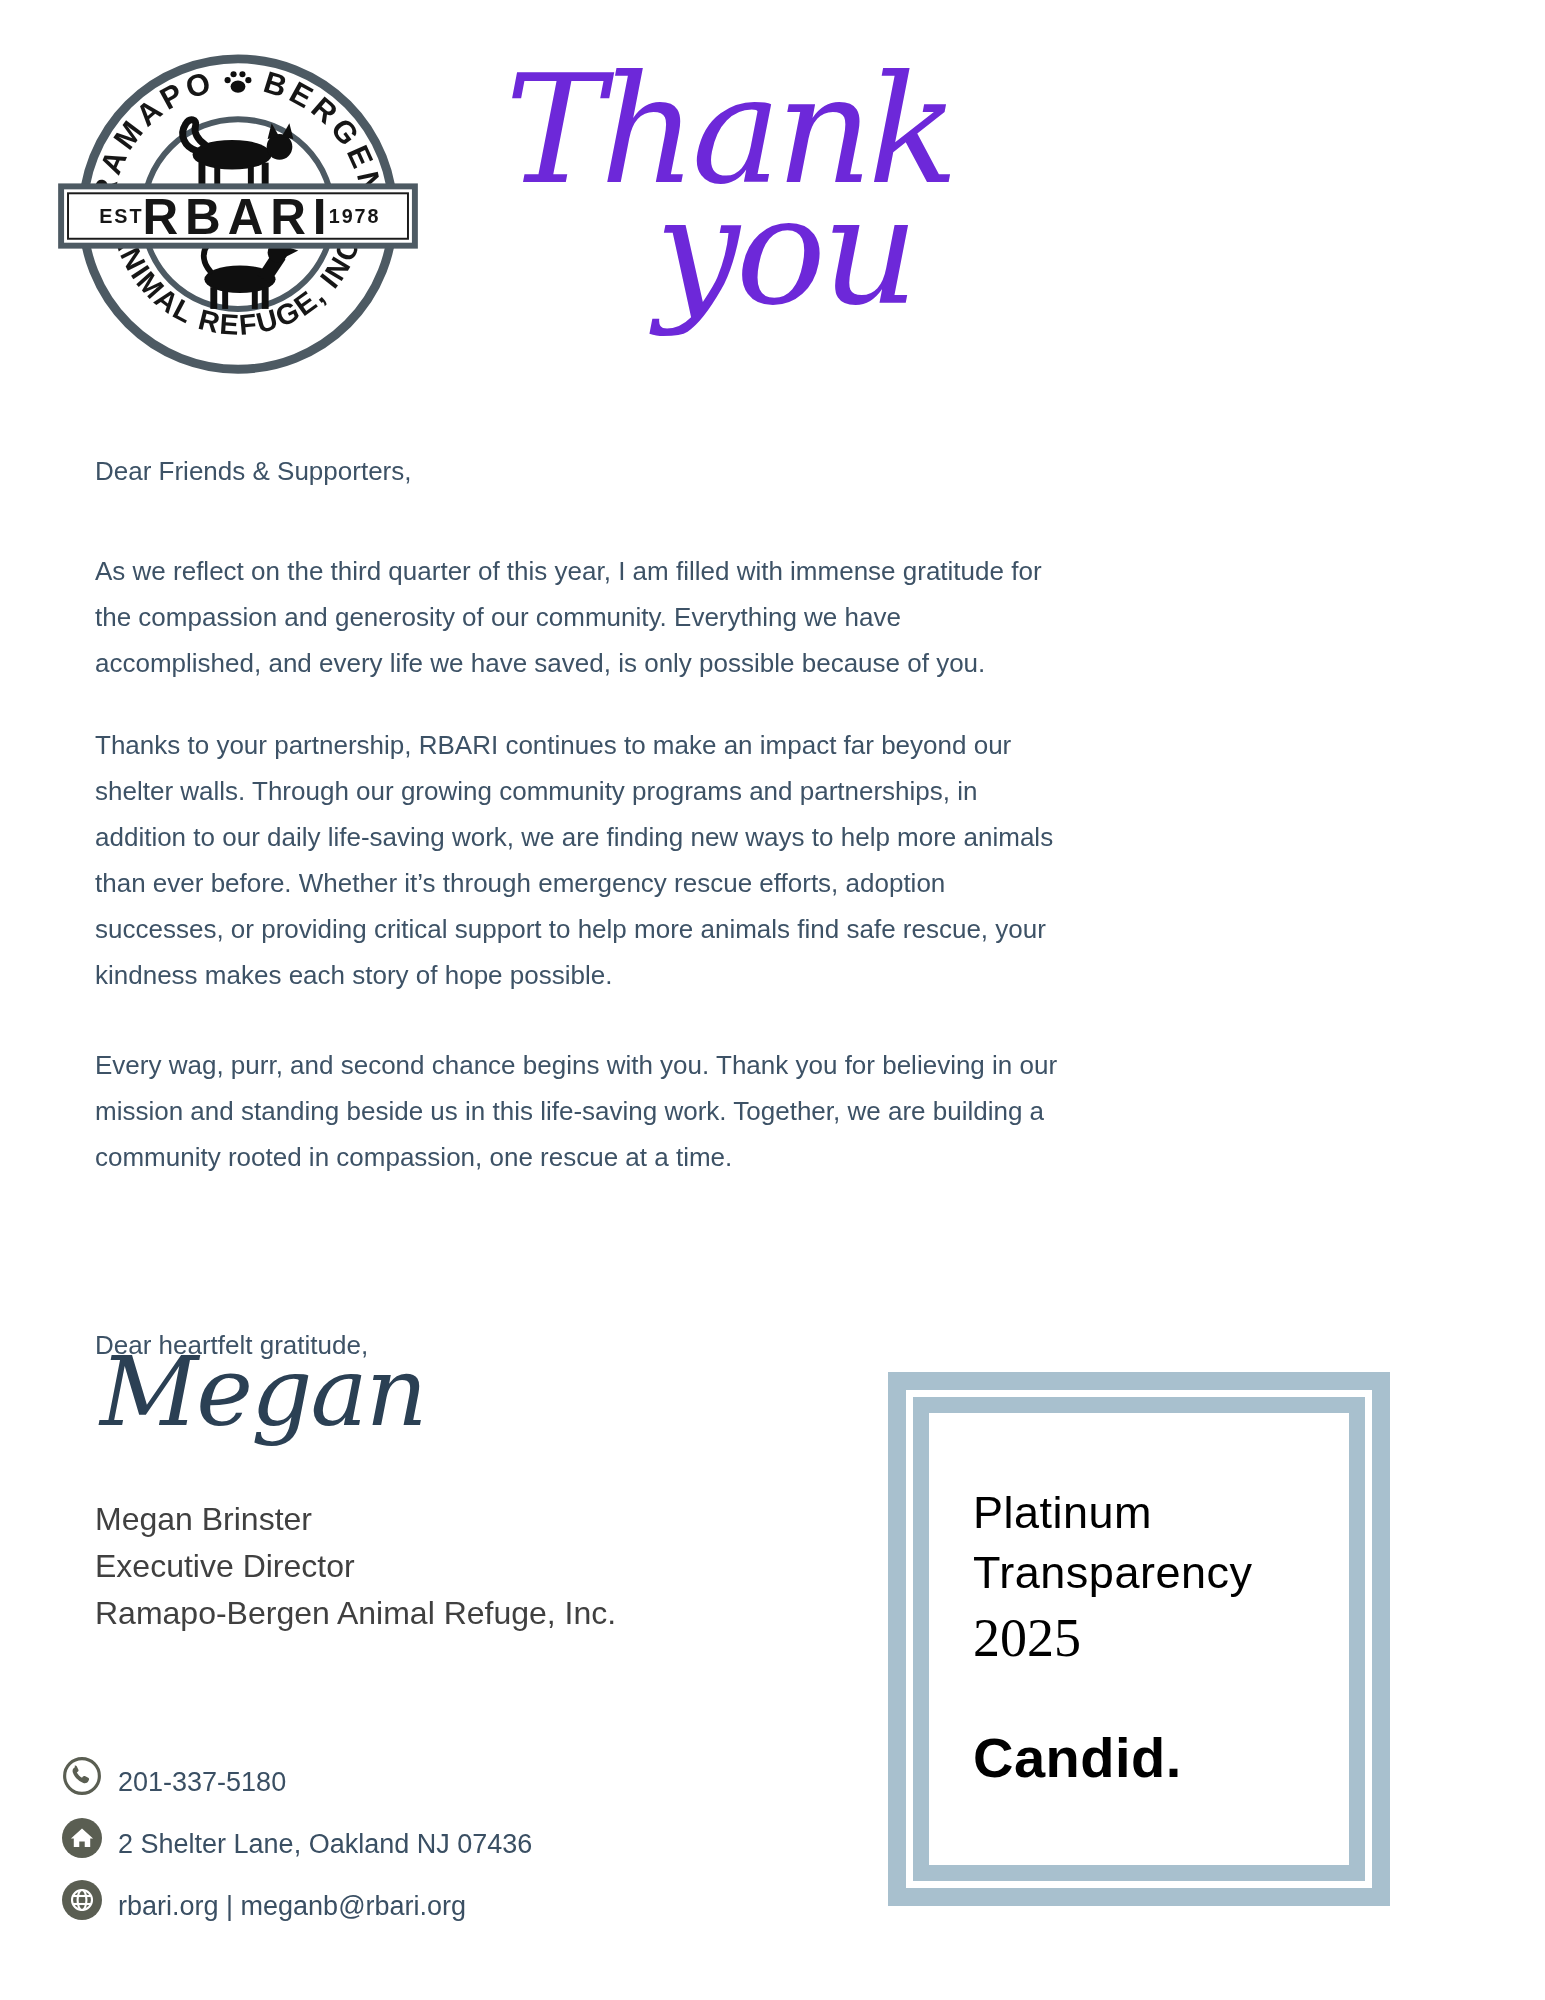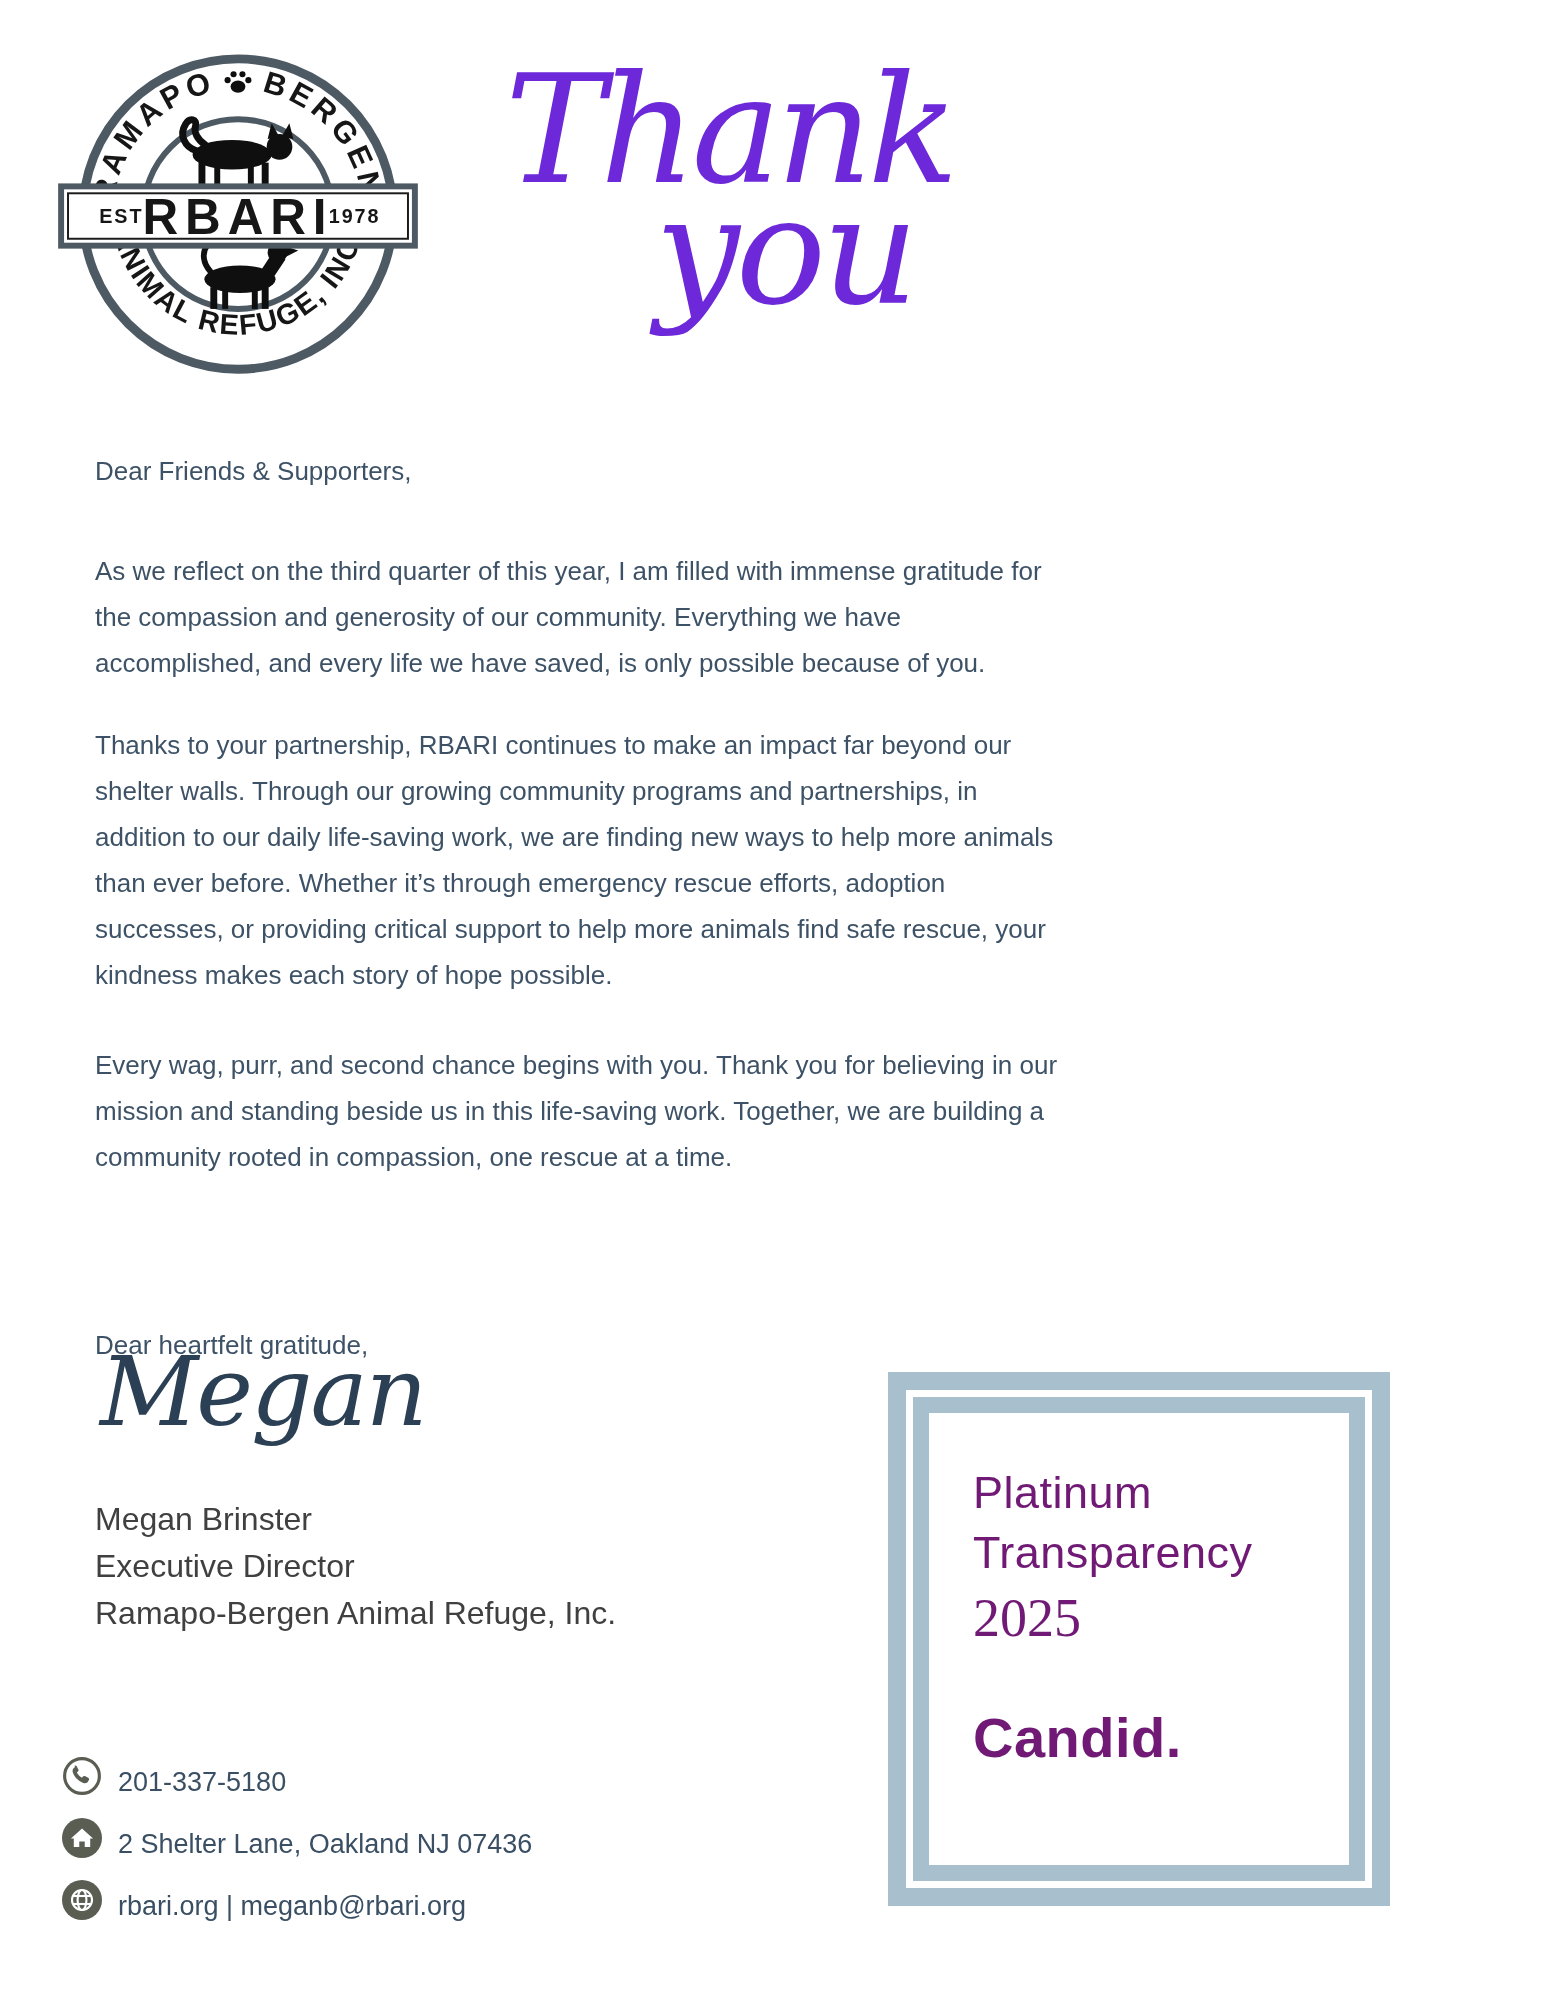--- a/index.html
+++ b/index.html
@@ -39,21 +39,21 @@
   .contact-row { display:flex; align-items:center; gap:16px; height:40px; margin-bottom:22px; }
   .contact-row .txt { font-size:27px; color:#3a4f63;margin-top:12px; }
   .cicon { width:40px; height:40px; flex:0 0 40px; }
 
   
   .badge { left:888px; top:1372px; width:502px; height:534px;
     background:#a8c0ce; padding:18px; box-sizing:border-box; }
   .badge-gap { background:#ffffff; width:100%; height:100%; padding:7px; box-sizing:border-box; }
   .badge-frame { background:#a8c0ce; width:100%; height:100%; padding:16px; box-sizing:border-box; }
   .badge-content { background:#ffffff; width:100%; height:100%;
-    padding:50px 16px 0 44px; box-sizing:border-box; color:#701a75; }
+    padding:70px 16px 0 44px; box-sizing:border-box; color:#000000; }
   .badge-line { font-size:45px; line-height:60px; letter-spacing:0.5px; }
   .badge-year { font-family:"Liberation Serif", serif; font-weight:400;
     font-size:54px; line-height:62px; margin-top:4px; }
   .badge-brand { font-weight:700; font-size:56px; margin-top:56px; letter-spacing:0.5px; }
 
   .logo text { font-family:"Liberation Sans", sans-serif; font-weight:700; fill:#161616; }
 </style>
 </head>
 <body>
 

